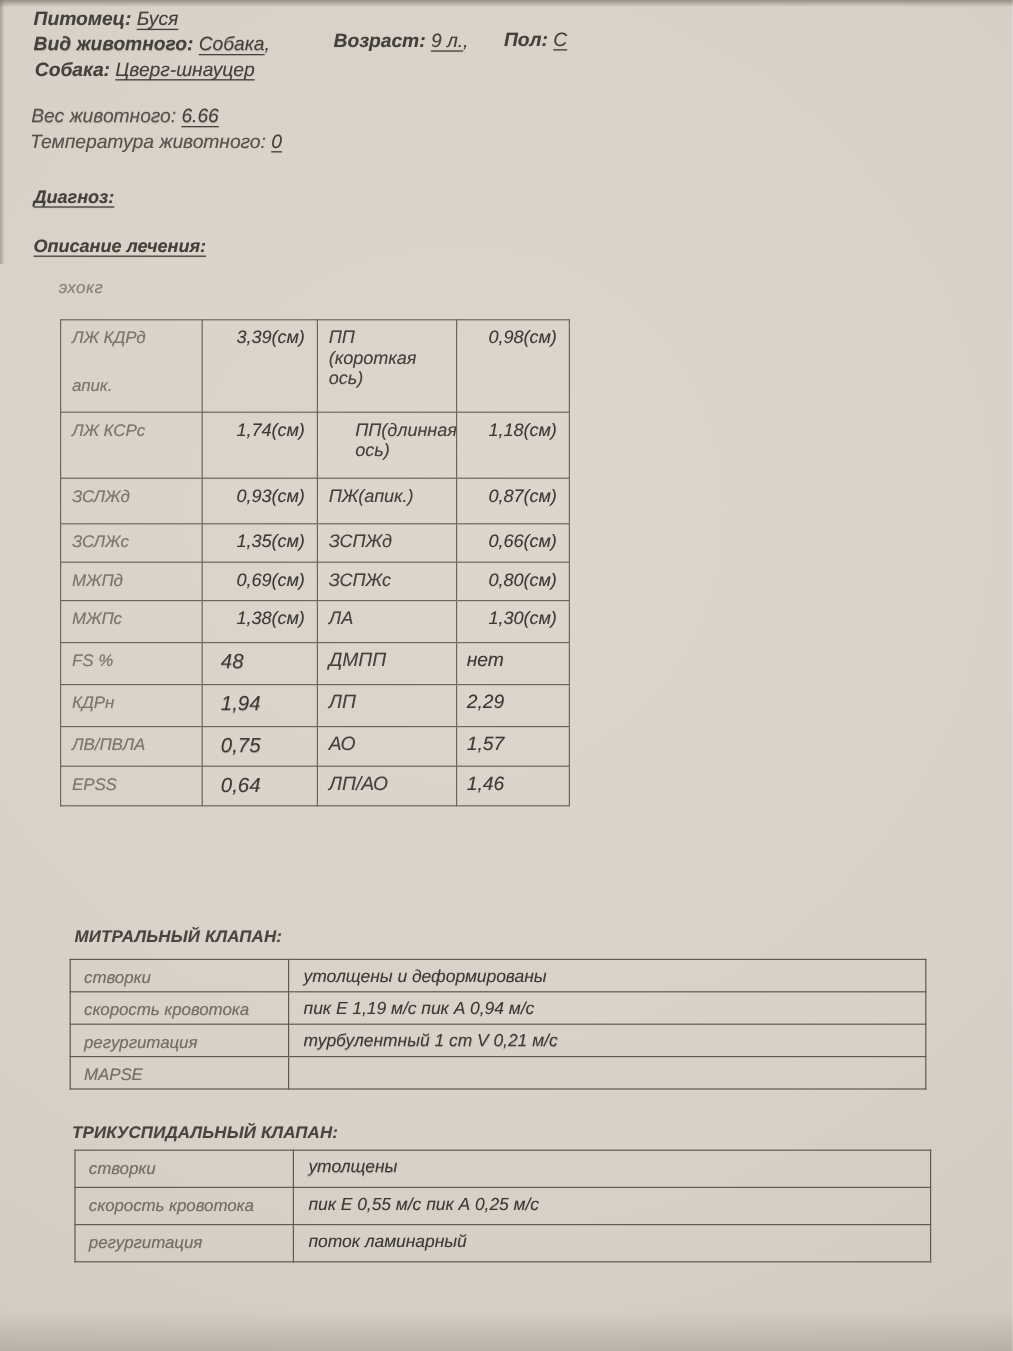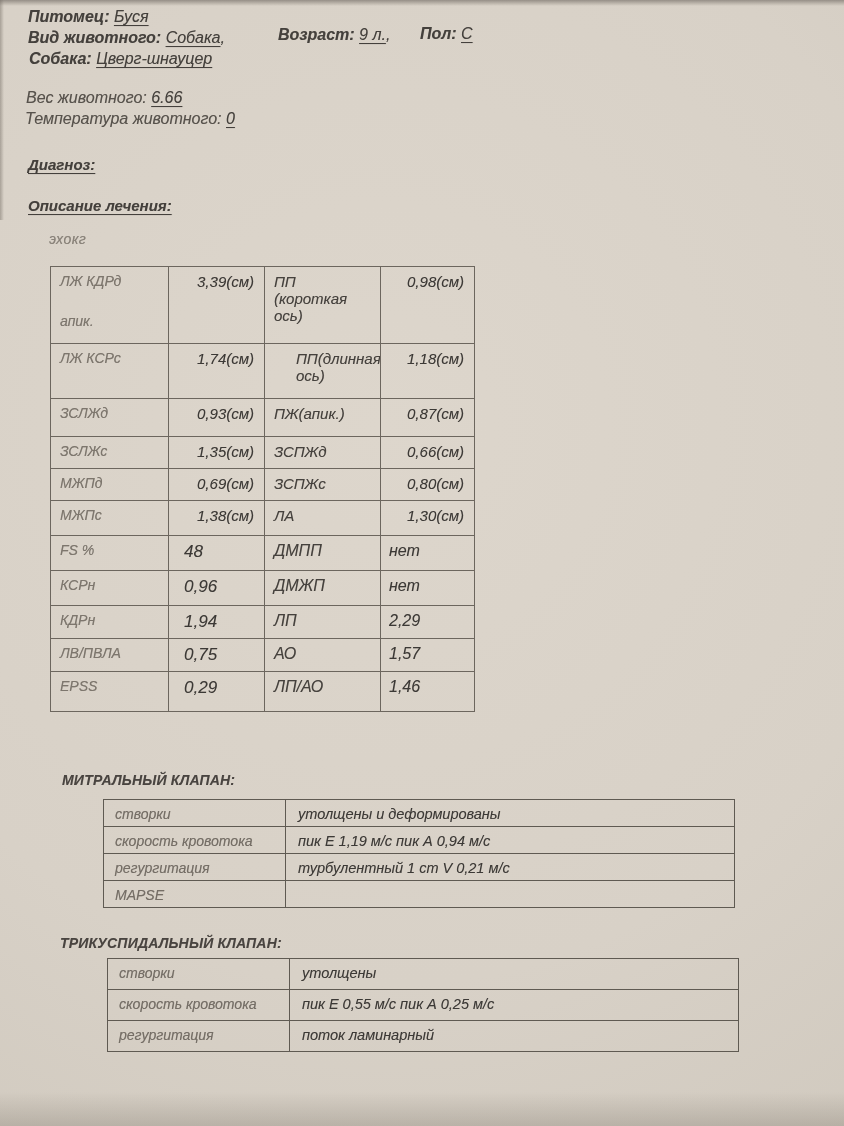--- a/index.html
+++ b/index.html
@@ -47,21 +47,21 @@
   .t1 tr:nth-child(9){height:33px;}
   .t1 tr:nth-child(10){height:33px;}
   .t1 tr:nth-child(11){height:40px;}
   .t1 tr:nth-child(-n+6) td:nth-child(2),
   .t1 tr:nth-child(-n+6) td:nth-child(4){text-align:right;padding-right:10px;}
   .t1 tr:nth-child(n+7) td:nth-child(2){font-size:17px;padding-left:15px;}
   .t1 tr:nth-child(n+7) td:nth-child(3){font-size:16px;}
   .t1 tr:nth-child(n+7) td:nth-child(4){font-size:16px;padding-left:8px;}
   .sub2{margin-top:24px;}
   
-  .t2{width:632px;margin-left:45px;}
+  .t2{width:714px;}
   .t2 td{border-color:#5f5a52;}
   .t2 .lw{width:182px;}
   .t2 td:nth-child(1){font-size:14px;color:#756e66;padding-left:11px;}
   .t2 td:nth-child(2){font-size:14.5px;color:#3c3936;padding-left:12px;}
   .tm tr{height:27px;}
   .tt tr:nth-child(-n+3){height:31px;}
   .tt tr:nth-child(4){height:36px;}
 </style>
 </head>
 <body>
@@ -152,40 +152,34 @@
         <td>ЛА</td>
         <td>1,30(см)</td>
       </tr>
       <tr>
         <td>FS %</td>
         <td>48</td>
         <td>ДМПП</td>
         <td>нет</td>
       </tr>
       <tr>
-        <td>КСРн</td>
-        <td>0,96</td>
-        <td>ДМЖП</td>
-        <td>нет</td>
-      </tr>
-      <tr>
         <td>КДРн</td>
         <td>1,94</td>
         <td>ЛП</td>
         <td>2,29</td>
       </tr>
       <tr>
         <td>ЛВ/ПВЛА</td>
         <td>0,75</td>
         <td>АО</td>
         <td>1,57</td>
       </tr>
       <tr>
         <td>EPSS</td>
-        <td>0,29</td>
+        <td>0,64</td>
         <td>ЛП/АО</td>
         <td>1,46</td>
       </tr>
     </tbody>
   </table>
 
   <div class="abs sec-title" style="left:62px;top:772px;">МИТРАЛЬНЫЙ КЛАПАН:</div>
   <table class="t2 tm abs" style="left:58px;top:799px;">
     <colgroup>
         <col class="lw">

